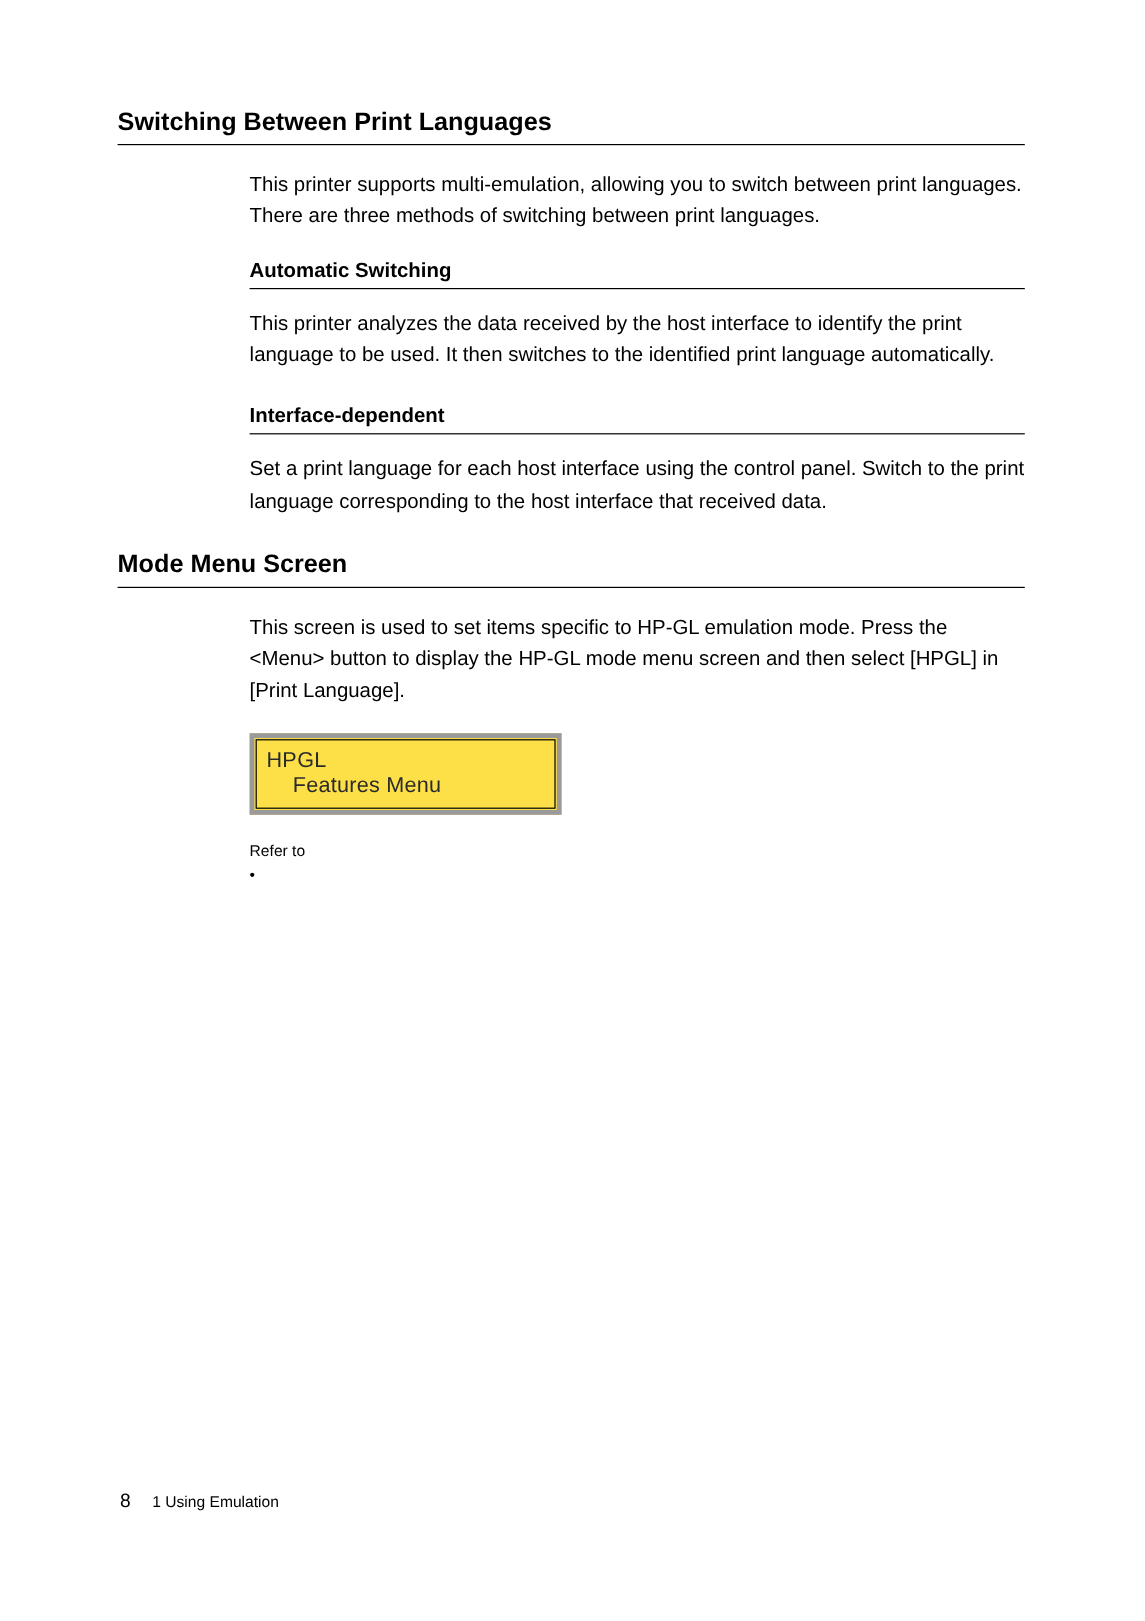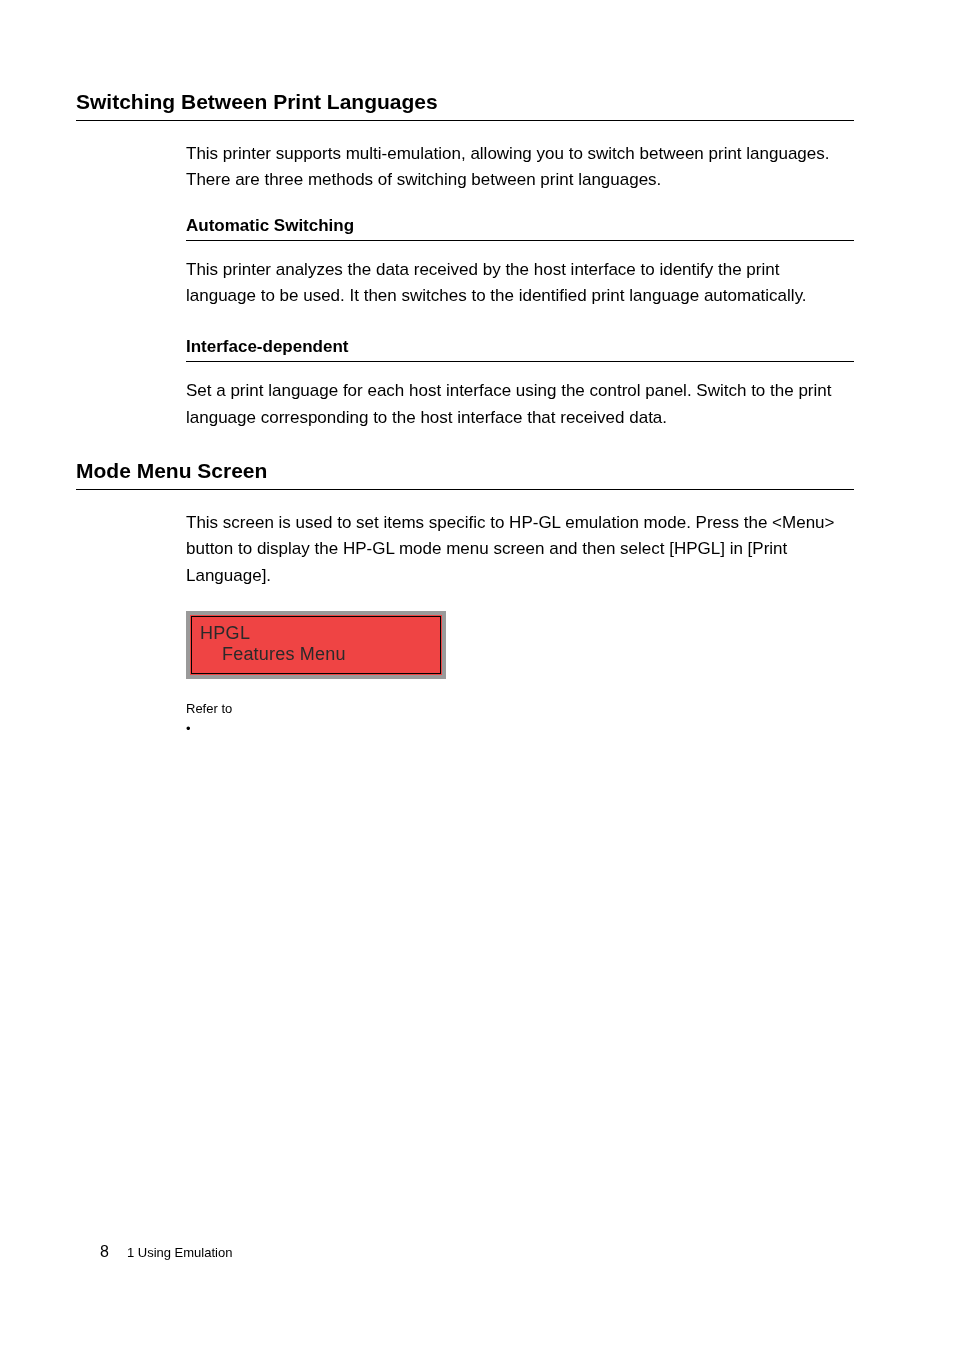--- a/index.html
+++ b/index.html
@@ -9,21 +9,21 @@
     }
     body {
       width: 954px;
       height: 1351px;
       background: #ffffff;
       font-family: Arial, Helvetica, sans-serif;
       color: #000000;
       position: relative;
     }
     .page {
-      padding: 90px 100px 0 76px;
+      padding: 90px 100px 0 98px;
     }
     .h1 {
       font-size: 21px;
       font-weight: bold;
       padding-bottom: 6px;
       border-bottom: 1px solid #000;
       margin-bottom: 20px;
     }
     .content-indent {
       margin-left: 110px;
@@ -38,21 +38,21 @@
       font-weight: bold;
       padding-bottom: 4px;
       border-bottom: 1px solid #000;
       margin-bottom: 16px;
     }
     .sect {
       margin-bottom: 28px;
     }
     .screen-box {
       border: 4px solid #9a9a9a;
-      background: #ef4444;
+      background: #fde047;
       width: 260px;
       padding: 1px;
       margin-bottom: 22px;
     }
     .screen-inner {
       border: 1px solid #000;
       padding: 6px 8px 8px 8px;
     }
     .screen-line1 {
       font-size: 18px;

